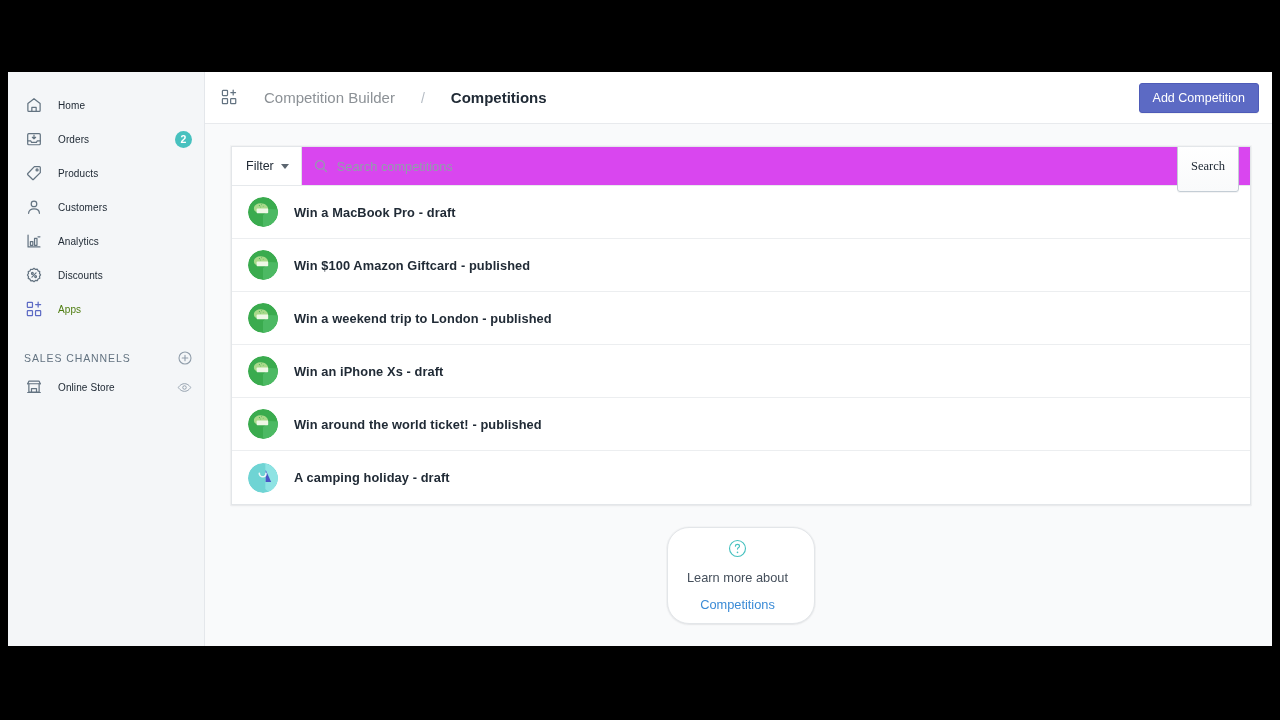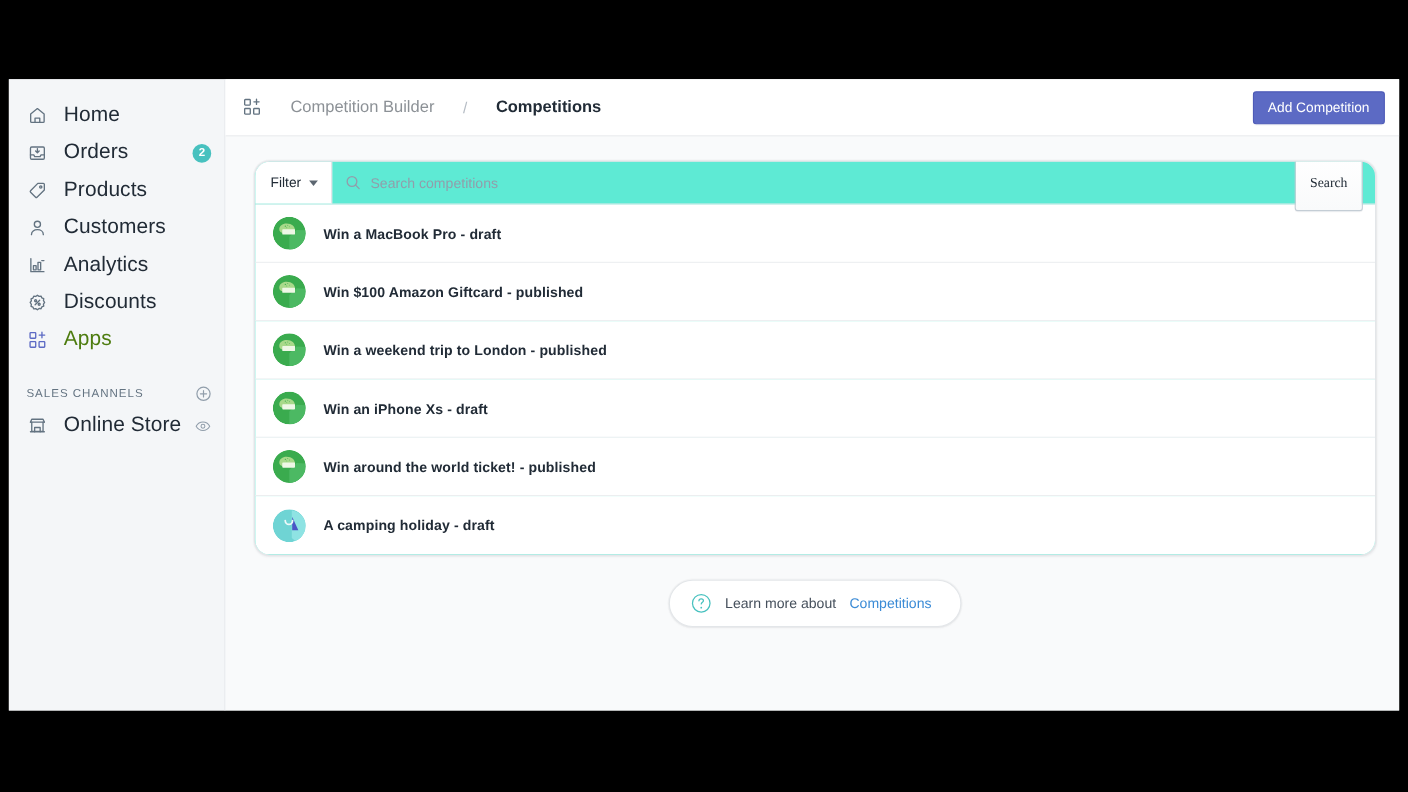--- a/index.html
+++ b/index.html
@@ -40,21 +40,21 @@
     position: relative;
   }
   .nav-item .ico {
     width: 20px; height: 20px;
     flex: 0 0 20px;
     display: flex; align-items: center; justify-content: center;
     margin-right: 14px;
     color: #637381;
   }
   .nav-item .lbl {
-    font-size: 19px;
+    font-size: 10px;
     color: #212b36;
     letter-spacing: 0.1px;
     white-space: nowrap;
   }
   .nav-item.active .lbl { color: #4d7c0f; }
   .nav-item.active .ico { color: #5c6ac4; }
   .badge {
     position: absolute;
     right: 4px;
     width: 17px; height: 17px;
@@ -141,23 +141,23 @@
     box-shadow: 0 1px 0 rgba(22,29,37,.05);
   }
 
   
   #content {
     flex: 1 1 auto;
     overflow: hidden;
     padding: 22px 21px 0 26px;
   }
   #card {
-    background: #5eead4;
+    background: #d946ef;
     border: 1px solid #e3e6e9;
-    border-radius: 14px;
+    border-radius: 0;
     box-shadow: 0 0 0 1px rgba(63,63,68,.03), 0 1px 2px rgba(63,63,68,.07);
     overflow: hidden;
   }
 
   
   #filterbar {
     display: flex;
     align-items: stretch;
     height: 39px;
     border-bottom: 1px solid #e6e9ec;
@@ -246,20 +246,21 @@
   }
   #learn-pill {
     display: flex;
     align-items: center;
     gap: 12px;
     background: #fff;
     border: 1px solid #e3e6e9;
     border-radius: 22px;
     padding: 11px 26px 11px 19px;
     box-shadow: 0 0 0 1px rgba(63,63,68,.03), 0 1px 2px rgba(63,63,68,.07);
+    flex-direction: column;
   }
   #learn-pill .q-ico { color: #47c1bf; display: flex; align-items: center; }
   .learn-text { font-size: 12.8px; color: #454f5b; }
   .learn-link { font-size: 12.8px; color: #3b8bd6; cursor: pointer; }
 </style>
 </head>
 <body>
 
 <div id="viewport">
 

